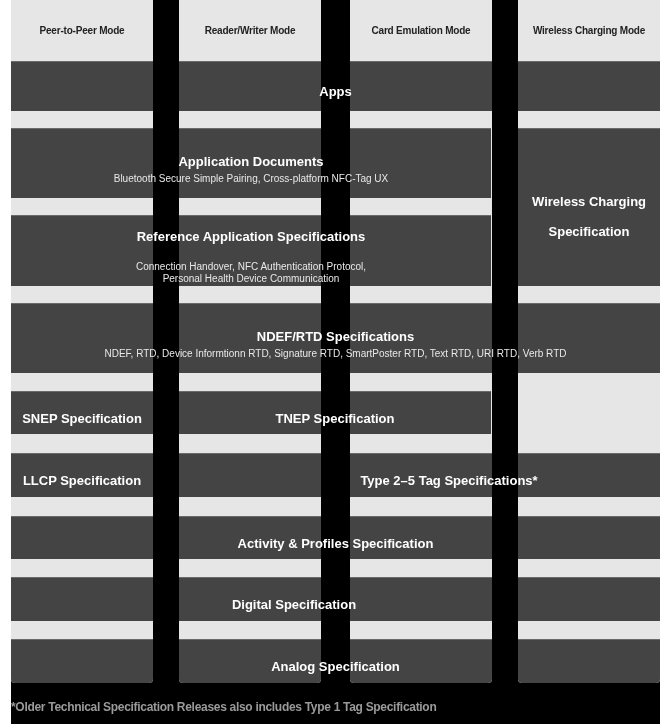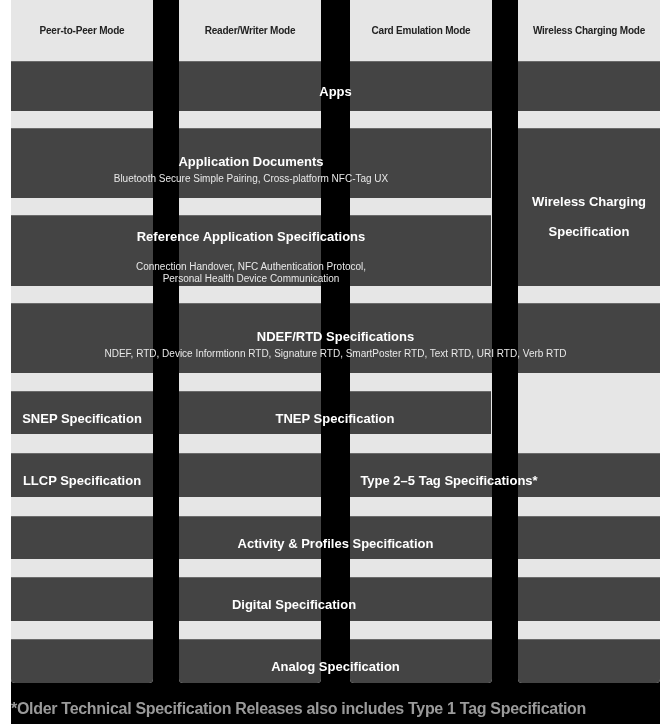--- a/index.html
+++ b/index.html
@@ -7,21 +7,21 @@
          font-family:"Liberation Sans", sans-serif; }
   .canvas { position:absolute; left:11px; top:0; width:649px; height:724px; background:#000000; }
   .col { position:absolute; top:0; height:683px; background:#e6e6e6; border-radius:0 0 4px 4px; overflow:hidden; }
   .col-header { position:absolute; top:0; left:0; right:0; height:61px; display:flex; align-items:center; justify-content:center;
                 font-size:10px; color:#222; font-weight:bold; letter-spacing:-0.2px; }
   .band { position:absolute; background:#444444; border-top:1px solid #6a6a6a; box-sizing:border-box; }
   .label { position:absolute; display:flex; flex-direction:column; align-items:center; justify-content:center;
            text-align:center; color:#ffffff; pointer-events:none; }
   .title { font-weight:bold; font-size:13px; line-height:17px;margin-top:11px; }
   .sub { font-size:10px; line-height:12px; color:#e8e8e8; margin-top:3px; }
-  .footnote { position:absolute; left:11px; top:700px; font-size:16px; font-weight:bold; color:#9a9a9a; letter-spacing:-0.3px; }
+  .footnote { position:absolute; left:11px; top:700px; font-size:12px; font-weight:bold; color:#9a9a9a; letter-spacing:-0.3px; }
 </style>
 </head>
 <body>
 
 <div class="canvas"></div>
 
 <div class="col" style="left:11px;width:142px;">
   <div class="col-header">Peer-to-Peer Mode</div>
 </div>
 <div class="col" style="left:179px;width:142px;">

